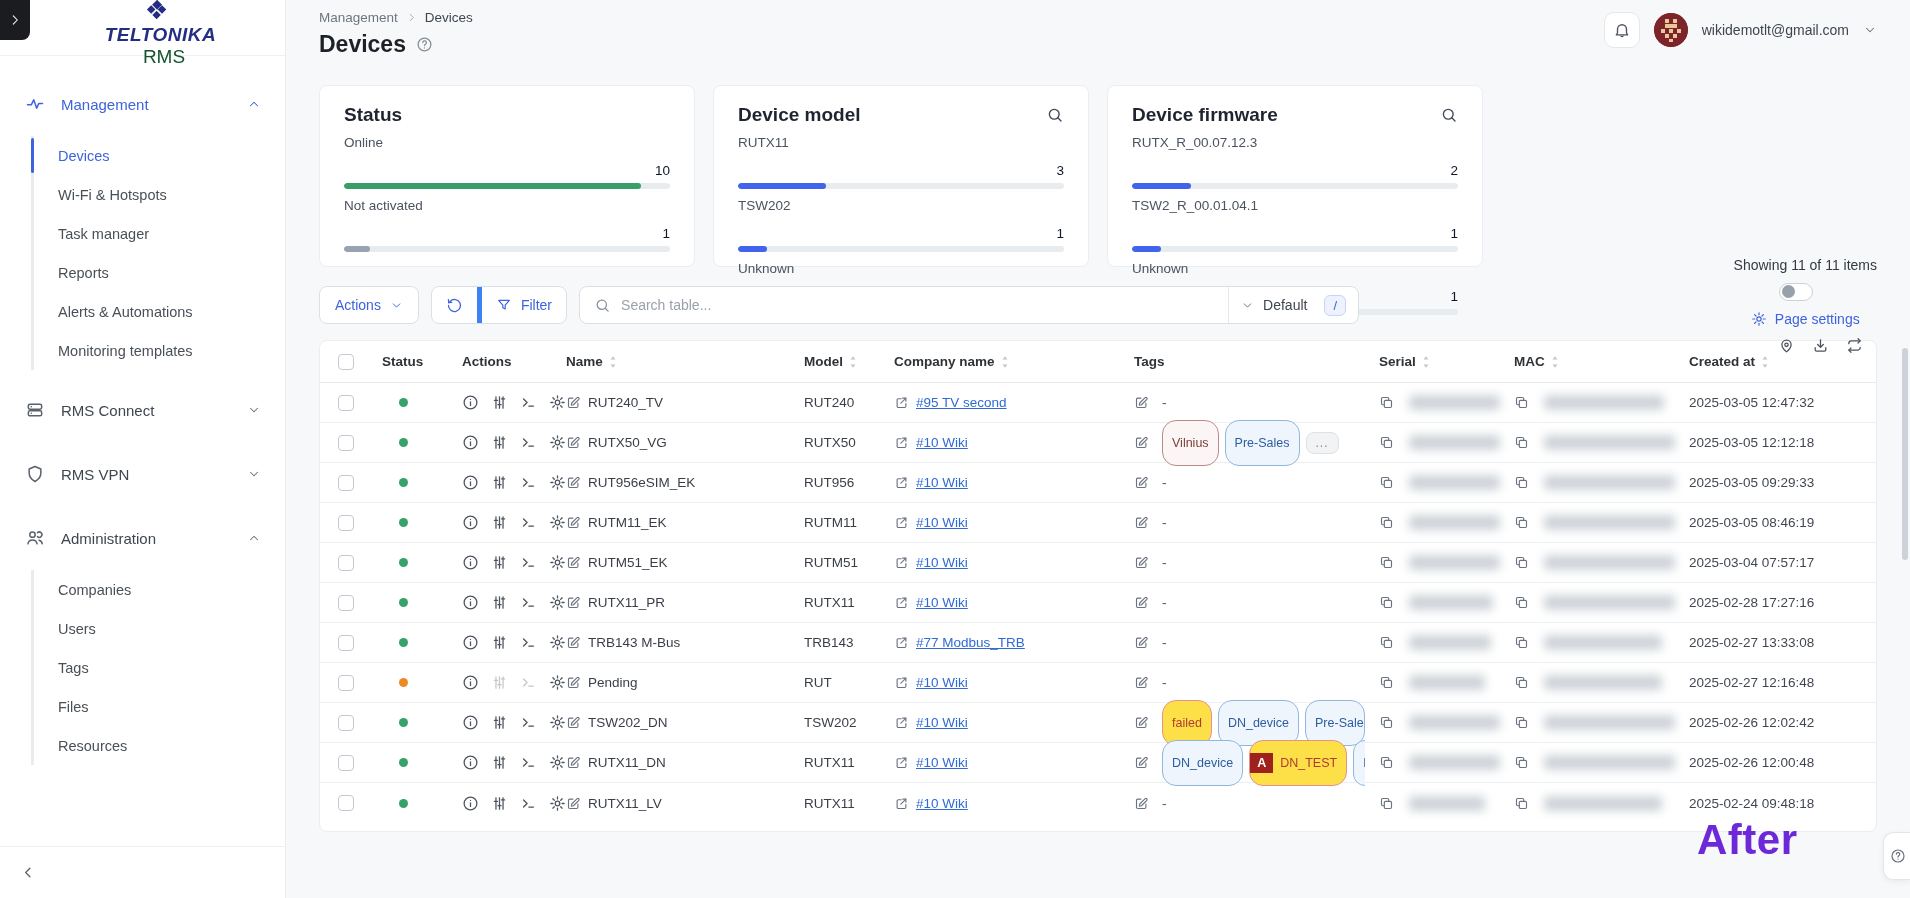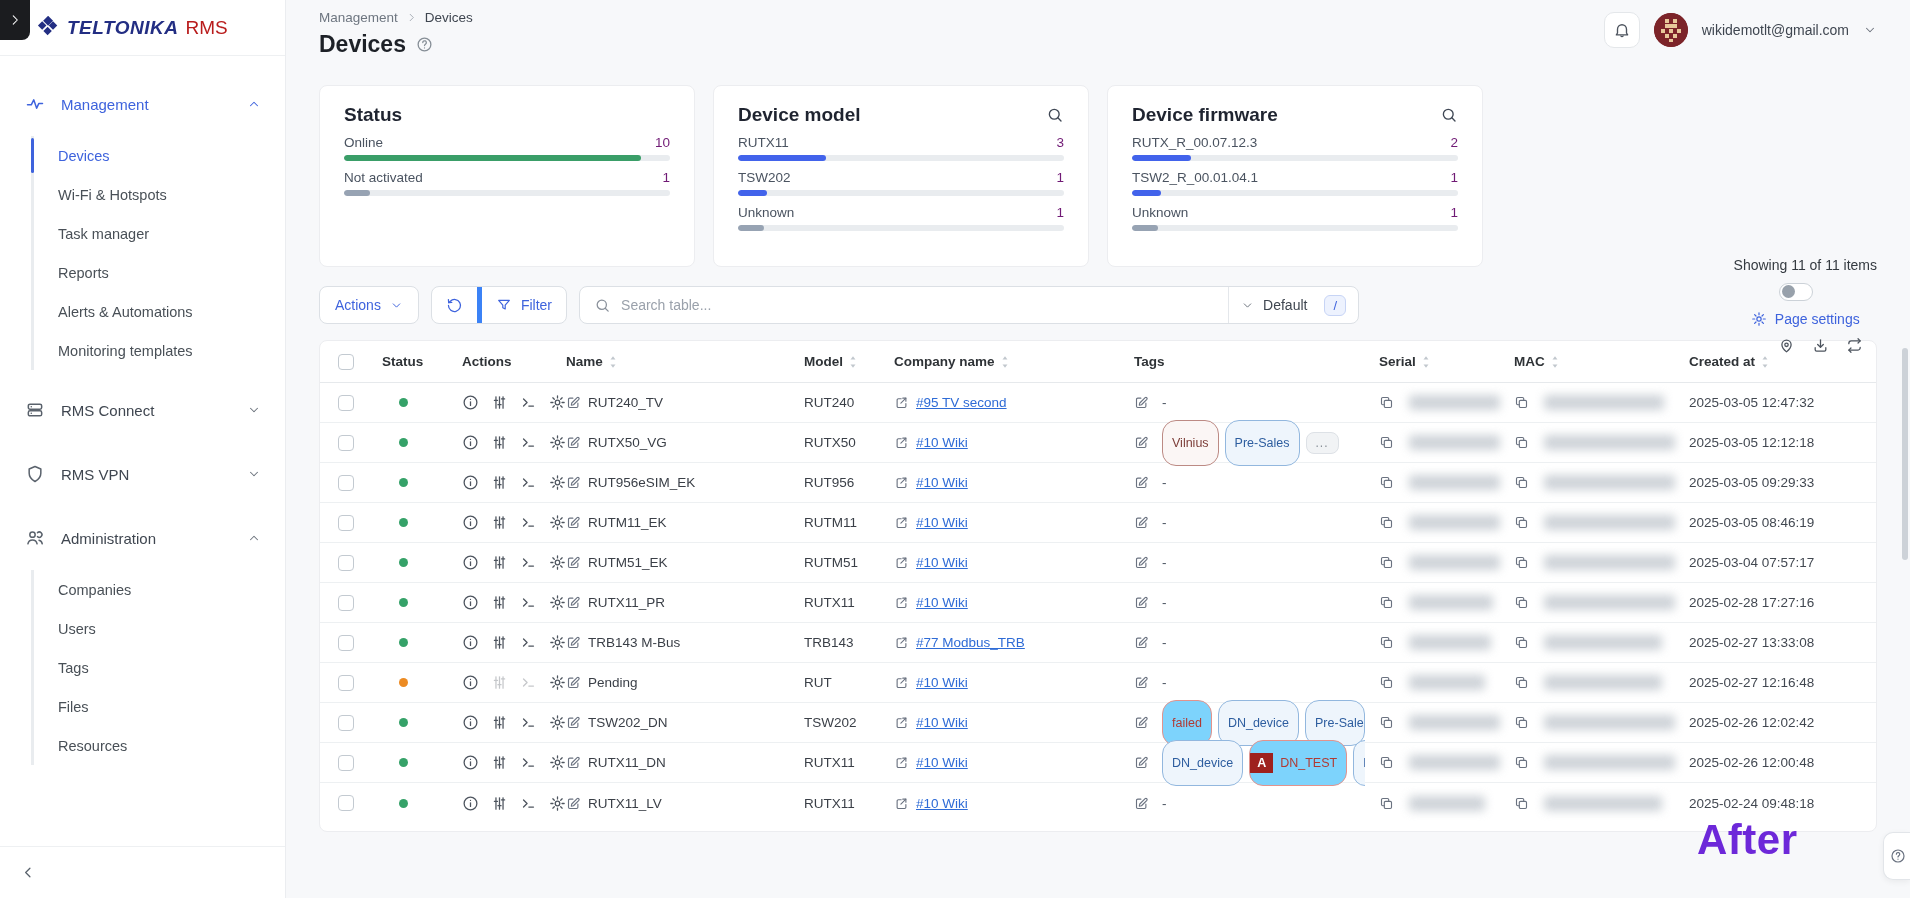--- a/index.html
+++ b/index.html
@@ -11,24 +11,24 @@
   svg { display:block; }
   .ic { display:inline-flex; align-items:center; justify-content:center; flex:0 0 auto; }
   .ic svg { stroke:currentColor; fill:none; stroke-width:1.8; stroke-linecap:round; stroke-linejoin:round; }
 
   
   .corner-toggle { position:absolute; left:0; top:0; width:30px; height:40px; background:#1b1c1f;
     color:#fff; display:flex; align-items:center; justify-content:center; border-radius:0 0 8px 0; z-index:50; cursor:pointer; }
 
   
   .sidebar { position:absolute; left:0; top:0; width:286px; height:898px; background:#fff; border-right:1px solid #ebedf0; }
-  .logo-row { height:56px; display:flex; align-items:center; padding-left:36px; border-bottom:1px solid #eef0f2; }
+  .logo-row { height:56px; display:flex; align-items:center; padding-left:36px; border-bottom:1px solid #eef0f2;flex-direction:column; }
   .logo-mark { margin-right:7px; color:#232e83; }
   .logo-name { font-size:19px; font-weight:bold; font-style:italic; letter-spacing:.5px; color:#232e83; }
-  .logo-suffix { font-size:19px; color:#b91c1c; margin-left:7px; }
+  .logo-suffix { font-size:19px; color:#14532d; margin-left:7px; }
   .nav { padding-top:30px; }
   .nav-section { height:36px; display:flex; align-items:center; padding:0 24px 0 25px; gap:16px; cursor:pointer; color:#3f4650; }
   .nav-section .sec-label { font-size:15px; flex:1; }
   .nav-section .ic.sec { color:#5a626c; }
   .nav-section .ic.chev { color:#6c737d; }
   .nav-section.active, .nav-section.active .ic { color:#3e63dd !important; }
   .sub-list { margin:14px 0 22px 31px; border-left:3px solid #e9ecef; }
   .sub-item { height:39px; display:flex; align-items:center; padding-left:24px; font-size:14.5px; color:#495057; cursor:pointer; position:relative; }
   .sub-item.active { color:#3e63dd; }
   .sub-item.active::before { content:""; position:absolute; left:-3px; top:2px; bottom:2px; width:3px; background:#3e63dd; border-radius:2px; }
@@ -51,21 +51,21 @@
   .user-chev { color:#6c737d; }
 
   
   .cards-row { display:flex; gap:18px; margin-top:7px; }
   .card { width:376px; height:182px; background:#fff; border:1px solid #ecedf0; border-radius:8px; padding:18px 24px 14px; }
   .card-head { display:flex; justify-content:space-between; align-items:center; margin-bottom:8px; }
   .card-title { font-size:19px; font-weight:bold; color:#1f2430; }
   .card-search { color:#3f4754; cursor:pointer; }
   .stat-row { margin-top:9px; }
   .stat-line { display:flex; justify-content:space-between; font-size:13.5px; color:#4a5360; margin-bottom:5px; }
-  .stat-val { color:#701a75; }
+  .stat-val { color:#0f172a;margin-top:28px; }
   .bar-track { height:6px; border-radius:3px; background:#e9ecef; overflow:hidden; }
   .bar-fill { height:100%; border-radius:3px; }
 
   
   .toolbar { margin-top:19px; display:flex; align-items:center; height:38px; gap:12px; }
   .btn { height:38px; background:#fff; border:1px solid #dce0e5; border-radius:8px; display:flex; align-items:center; cursor:pointer; }
   .btn-actions { padding:0 15px; gap:9px; color:#3e63dd; font-size:14px; }
   .btn-group { overflow:hidden; }
   .btn-group .seg { height:100%; display:flex; align-items:center; padding:0 14px; color:#3e63dd; gap:9px; font-size:14px; cursor:pointer; }
   .btn-group .seg + .seg { border-left:5px solid #3b82f6; }
@@ -100,21 +100,21 @@
   .dot.online { background:#36a269; }
   .dot.pending { background:#ec8b23; }
   .act-icons { gap:12px; color:#4d545e; }
   .act-icons .ic { cursor:pointer; }
   .act-icons .ic.disabled { opacity:.32; }
   .cell-icon { color:#6a7280; margin-right:7px; cursor:pointer; }
   .link { color:#2e6bd6; text-decoration:underline; cursor:pointer; white-space:nowrap; }
   .tags-cell { gap:6px; overflow:hidden; }
   .tag { display:flex; align-items:center; border-radius:14px; padding:15px 9px; font-size:12.5px; white-space:nowrap; overflow:hidden; flex:0 0 auto; }
   .tag.blue { color:#2d5d9f; border:1px solid #92b7de; background:#eef5fc; }
-  .tag.red { color:#b03a33; border:1px solid #e2938d; background:#7dd3fc; }
+  .tag.red { color:#b03a33; border:1px solid #e2938d; background:#fde047; }
   .tag.maroon { color:#7c3d38; border:1px solid #bc8a84; background:#fbf6f5; }
   .tag .tag-badge { background:#9e211d; color:#fff; font-weight:bold; padding:3px 7px; margin:-3px 7px -3px -9px; }
   .more-chip { padding:3px 9px; border-radius:8px; background:#f1f3f5; border:1px solid #dde1e6; color:#868e96; font-size:12px; letter-spacing:1px; cursor:pointer; flex:0 0 auto; }
   .dash { color:#4a5360; }
   .blur-blob { height:15px; border-radius:3px; background:#c2c8cf; filter:blur(5px); opacity:.8; margin-left:8px; }
   .created { color:#424851; white-space:nowrap; }
 
   
   .annotation { position:absolute; left:1697px; top:816px; font-size:42px; font-weight:bold; color:#6d28d9; letter-spacing:.5px; }
   .help-widget { position:absolute; right:0; top:832px; width:27px; height:48px; background:#fff; border:1px solid #e2e5e9; border-right:none;

